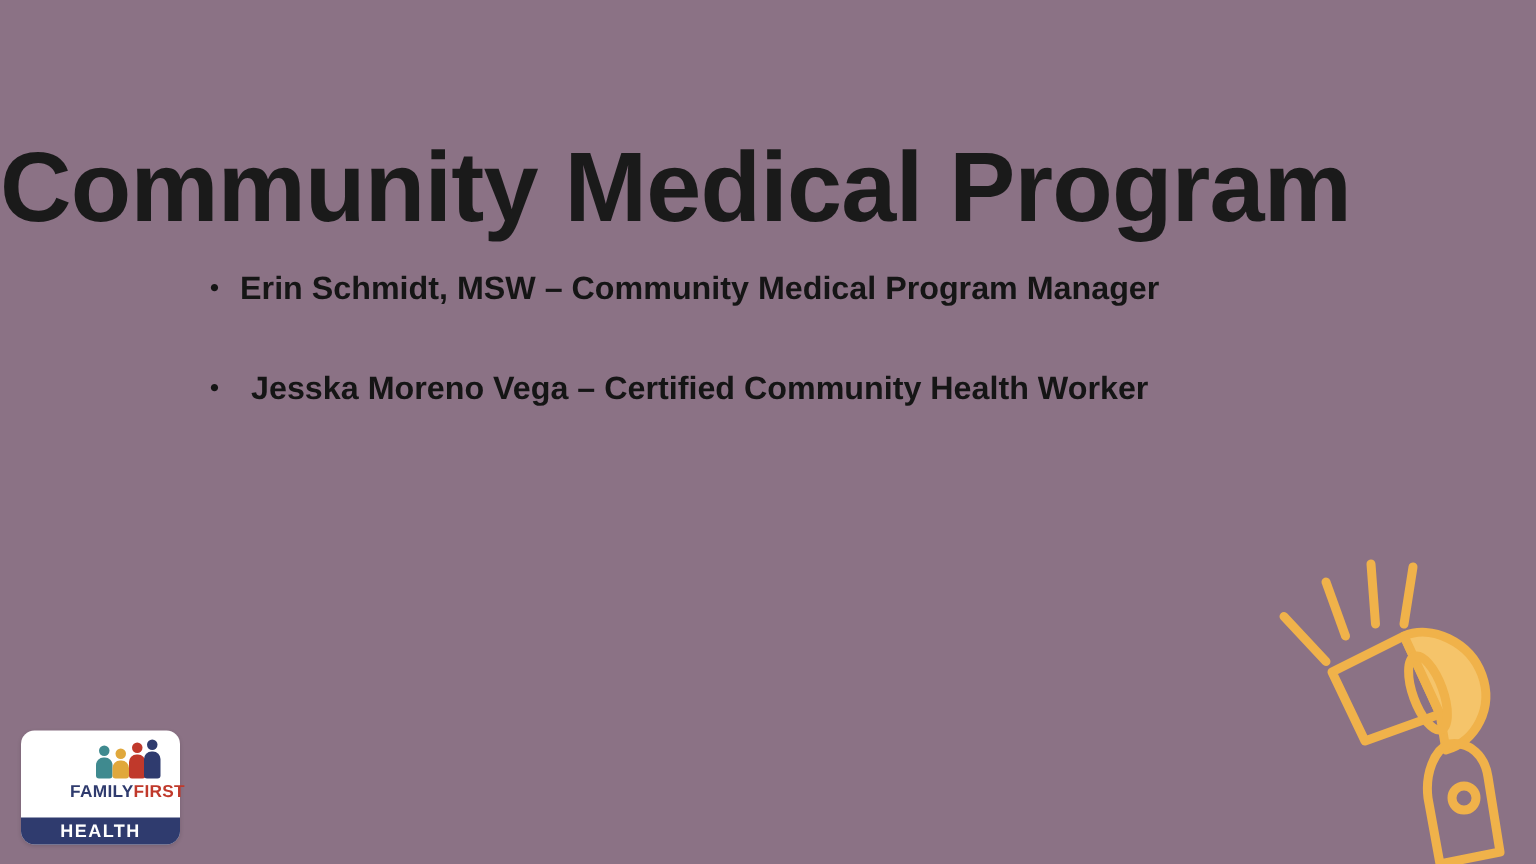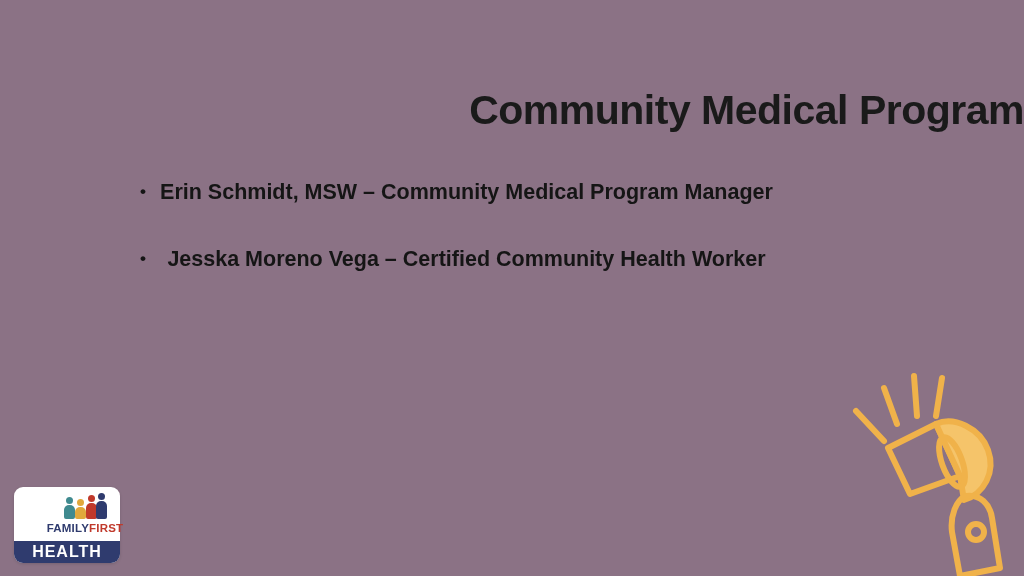--- a/index.html
+++ b/index.html
@@ -17,22 +17,22 @@
     width: 1024px;
     height: 576px;
     background: #8b7285;
     overflow: hidden;
   }
   #slide-title {
     position: absolute;
     left: 0;
     top: 50px;
     width: 1024px;
-    text-align: right;
-    font-size: 41px;
+    text-align: left;
+    font-size: 66px;
     font-weight: bold;
     color: #1a1a1a;
     letter-spacing: -0.5px;
     line-height: 1.15;
     margin-top: 37px;
   }
   #bullet-list {
     position: absolute;
     left: 140px;
     top: 172px;
@@ -107,21 +107,21 @@
     font-weight: bold;
   }
   #logo-first {
     color: #c0392b;
     font-weight: bold;
   }
   #logo-health-bar {
     margin-top: 3px;
     background: #2f3b6e;
     color: #ffffff;
-    font-size: 16px;
+    font-size: 12px;
     font-weight: bold;
     letter-spacing: 1px;
     padding: 2px 10px 2px 10px;
     width: 106px;
     text-align: center;
     box-sizing: border-box;
     border-bottom-left-radius: 9px;
     border-bottom-right-radius: 9px;
     position: absolute;
     bottom: 0;

